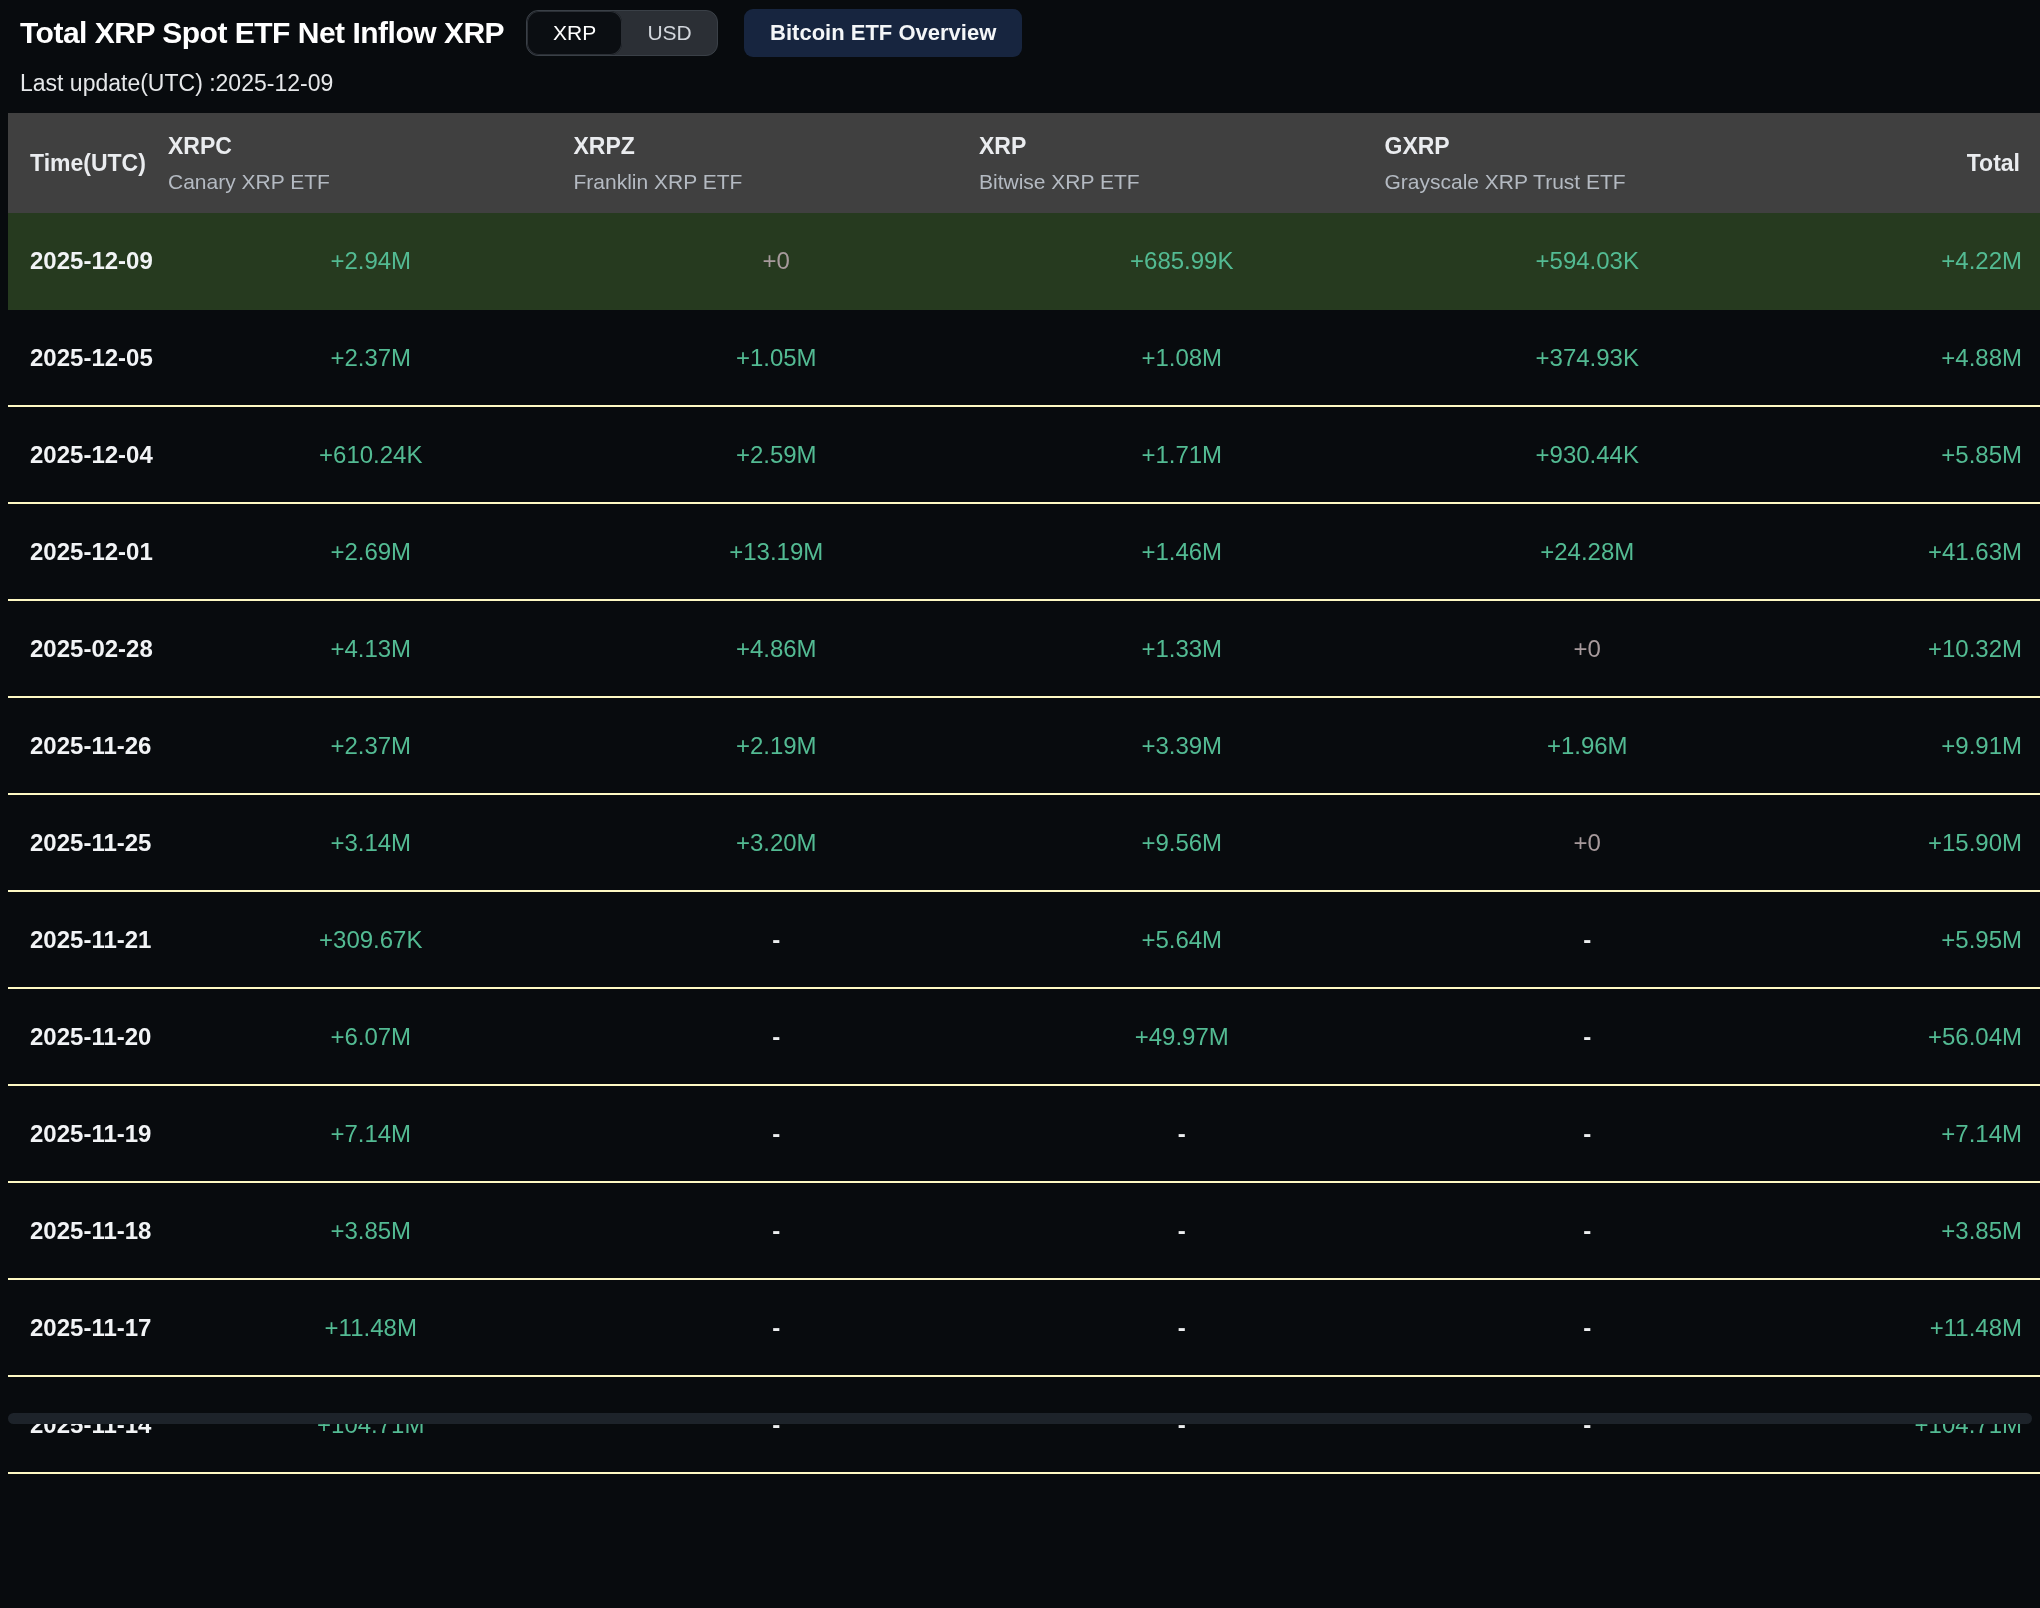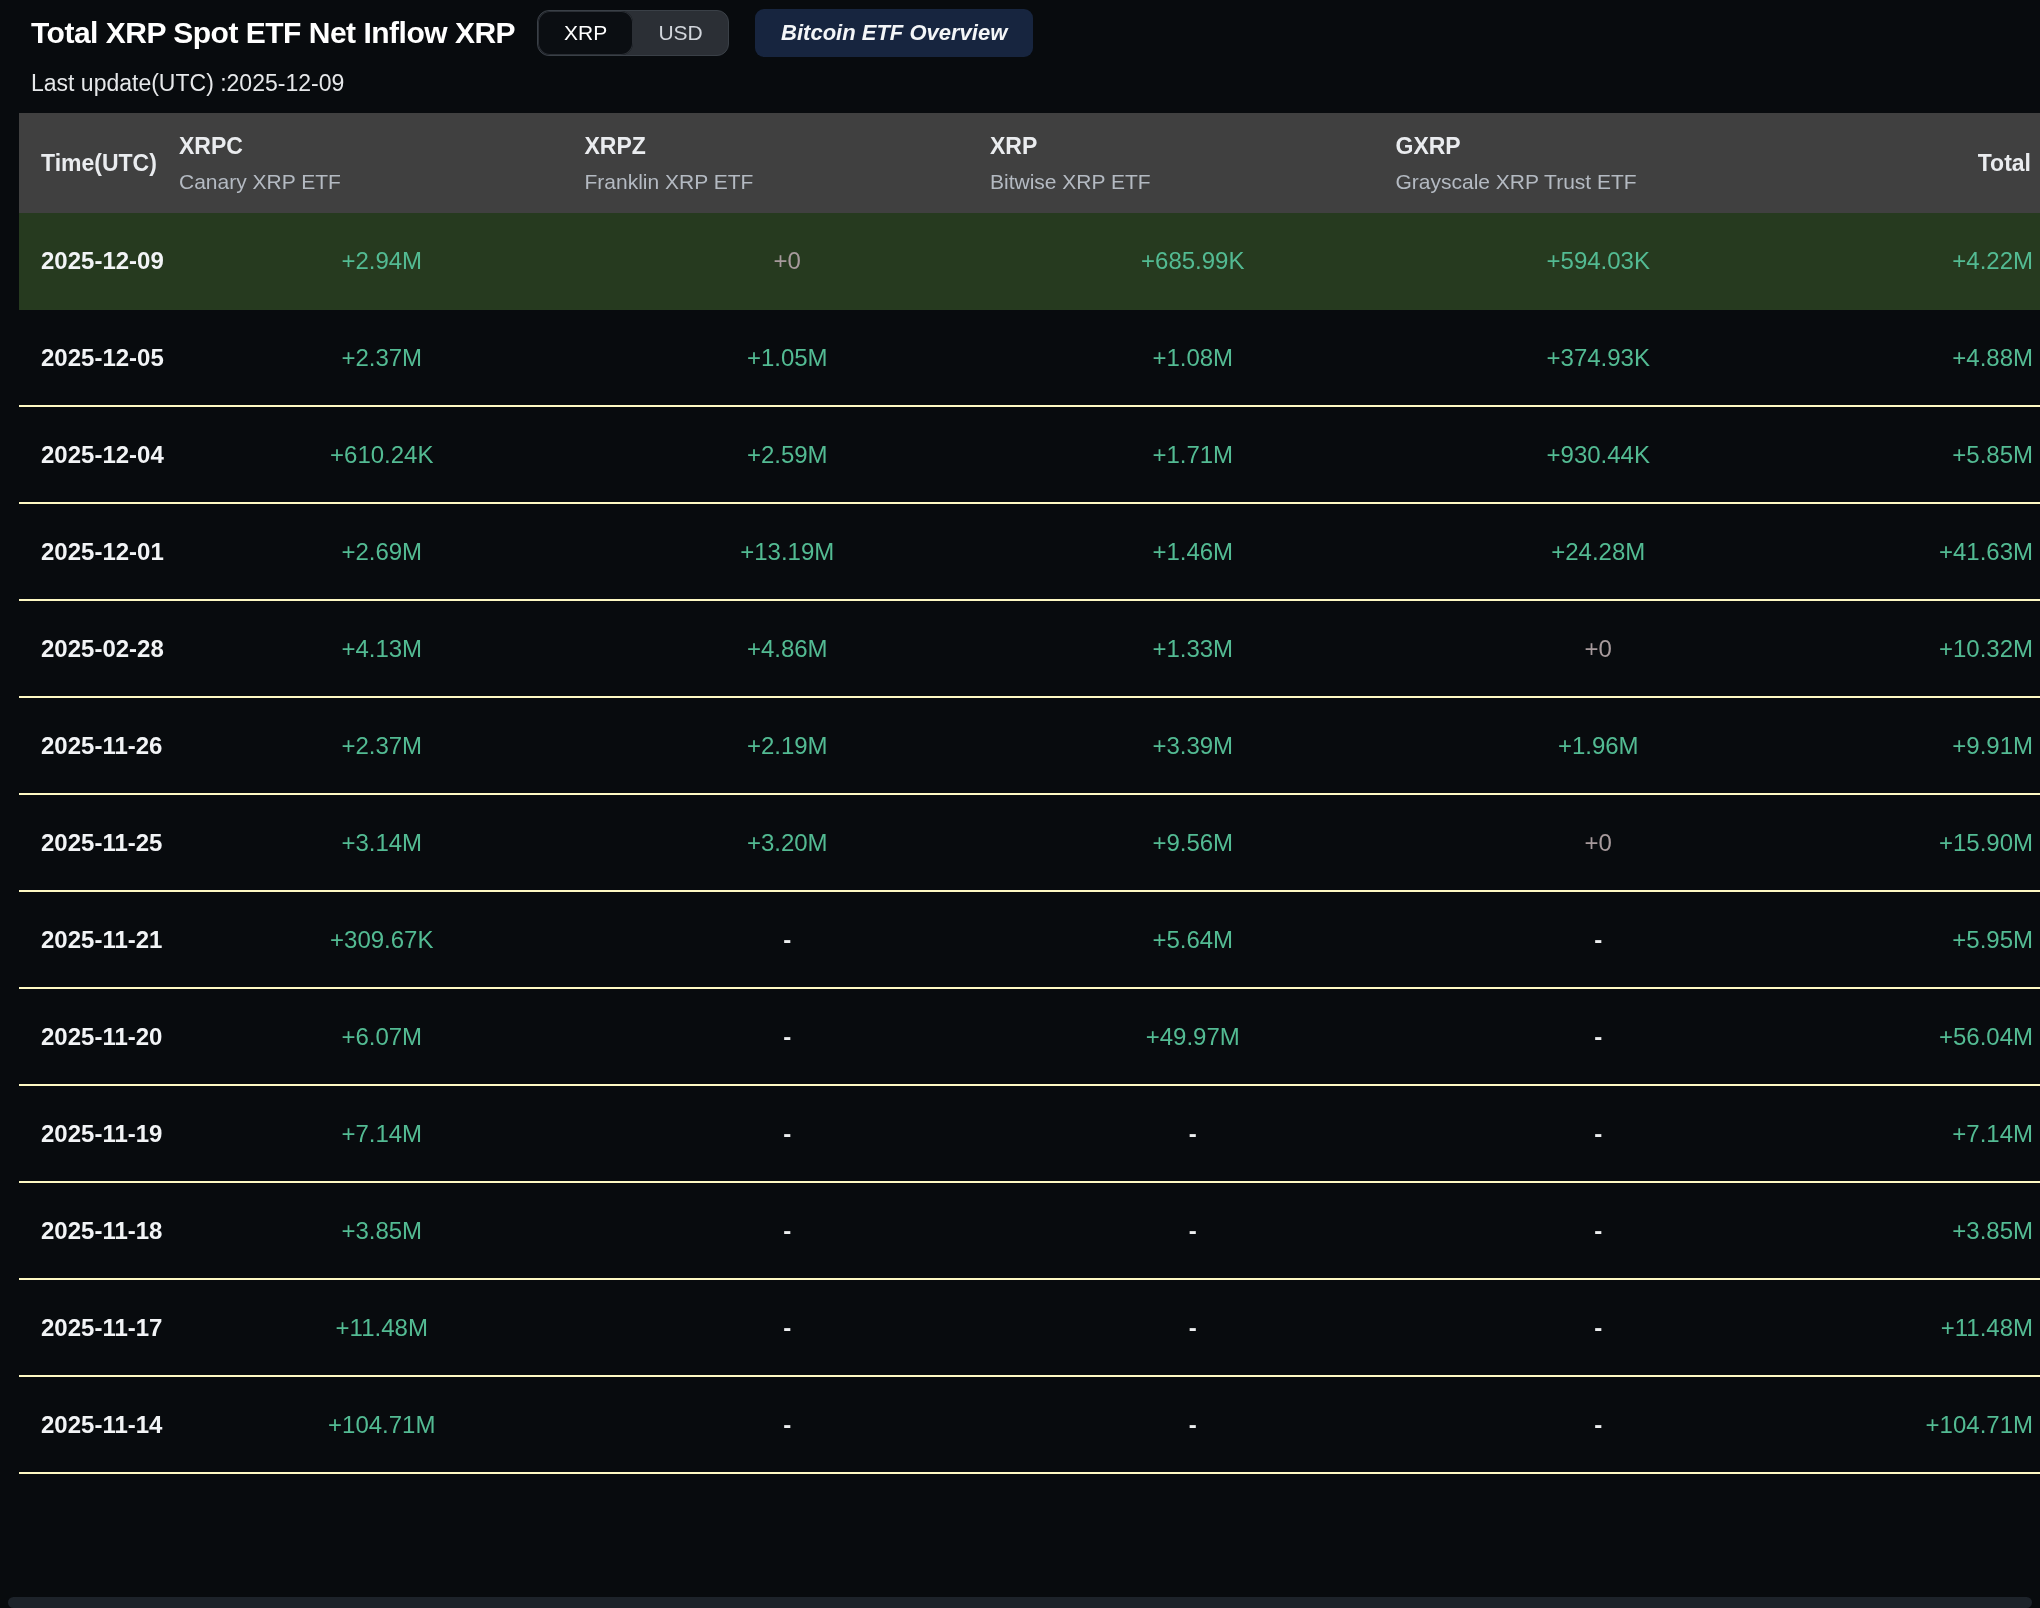--- a/index.html
+++ b/index.html
@@ -3,21 +3,21 @@
 <meta charset="utf-8">
 <style>
   * { box-sizing: border-box; margin: 0; padding: 0; }
   html, body {
     width: 2040px; height: 1608px;
     overflow: hidden;
     background: #080b0e;
     font-family: "Liberation Sans", sans-serif;
     color: #eaecef;
   }
-  .page { position: relative; width: 2040px; height: 1608px; padding-left: 11px; }
+  .page { position: relative; width: 2040px; height: 1424px; }
 
   
   .topbar {
     display: flex; align-items: center;
     padding: 10px 0 0 20px; height: 56px;
   }
   .title {
     font-size: 30px; font-weight: 700; letter-spacing: -0.5px; color: #ffffff;
     white-space: nowrap;
   }
@@ -34,21 +34,20 @@
   .toggle-opt.active {
     background: #0b0e12; color: #ffffff; border-radius: 12px;
     box-shadow: 0 0 0 1px #2b2f35 inset;
   }
   .overview-btn {
     margin-left: 26px; height: 48px; padding: 0 26px;
     display: flex; align-items: center; justify-content: center;
     background: #17253f; border: none; border-radius: 9px;
     color: #f4f6f8; font-size: 22px; font-weight: 700; cursor: pointer;
     white-space: nowrap;
-    font-style: italic;
   }
   .last-update {
     padding: 14px 0 0 20px;
     font-size: 23px; color: #e6e8ea;
   }
 
   
   .table { margin: 16px 0 0 8px; width: 2032px; }
   .thead {
     display: grid;

